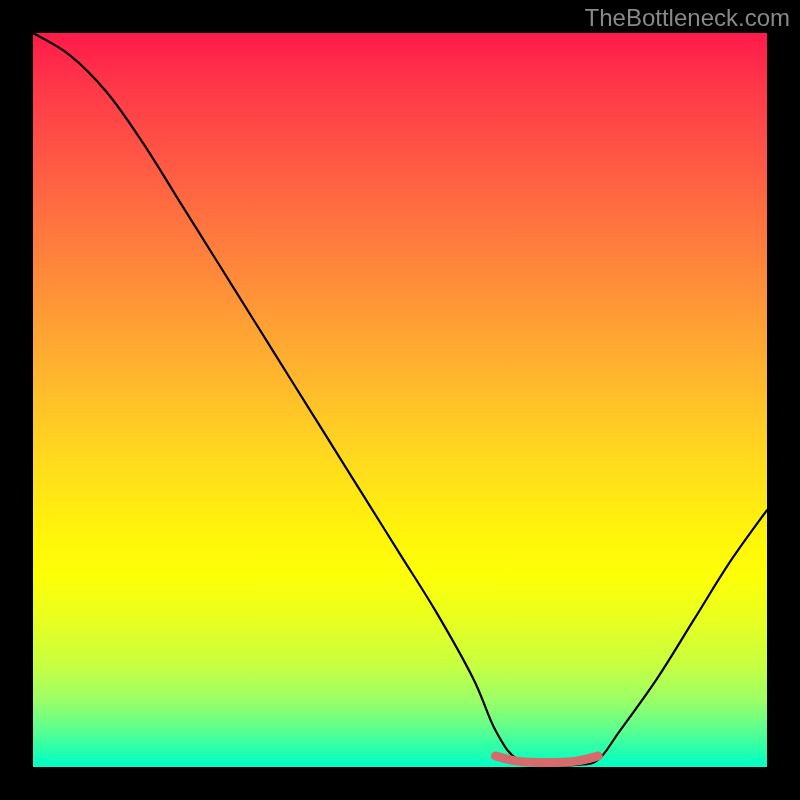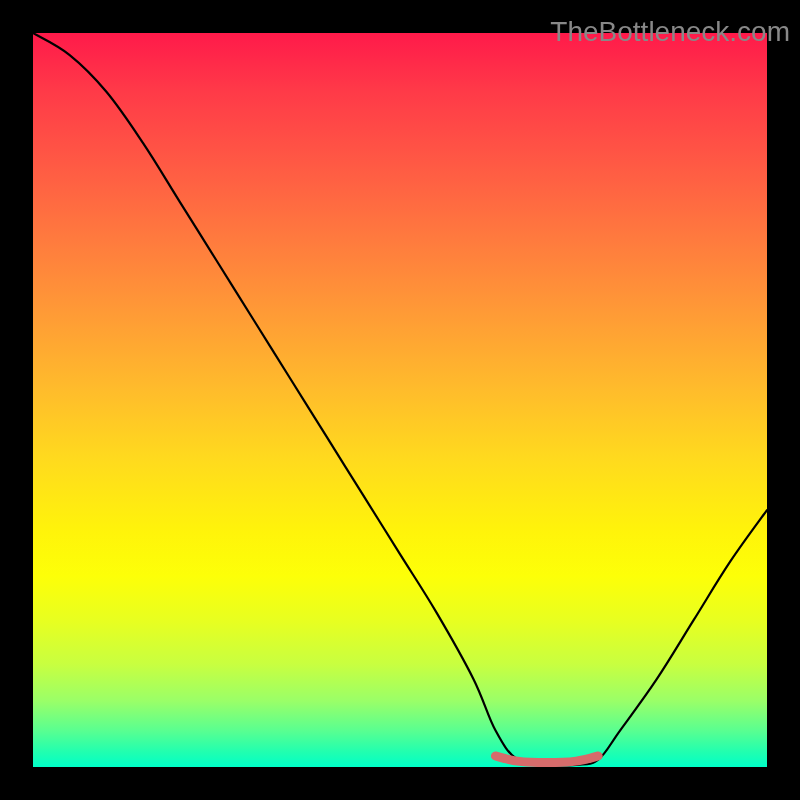--- a/index.html
+++ b/index.html
@@ -6,24 +6,24 @@
   body {
     width: 800px;
     height: 800px;
     background: #000;
     position: relative;
     font-family: Arial, sans-serif;
     overflow: hidden;
   }
   .attribution {
     position: absolute;
-    top: 16px;
+    top: 4px;
     right: 10px;
     color: #888;
-    font-size: 28px;
+    font-size: 24px;
     font-weight: normal;
     z-index: 10;
     text-align: right;
   }
   .plot-area {
     position: absolute;
     left: 33px;
     top: 33px;
     width: 734px;
     height: 734px;

